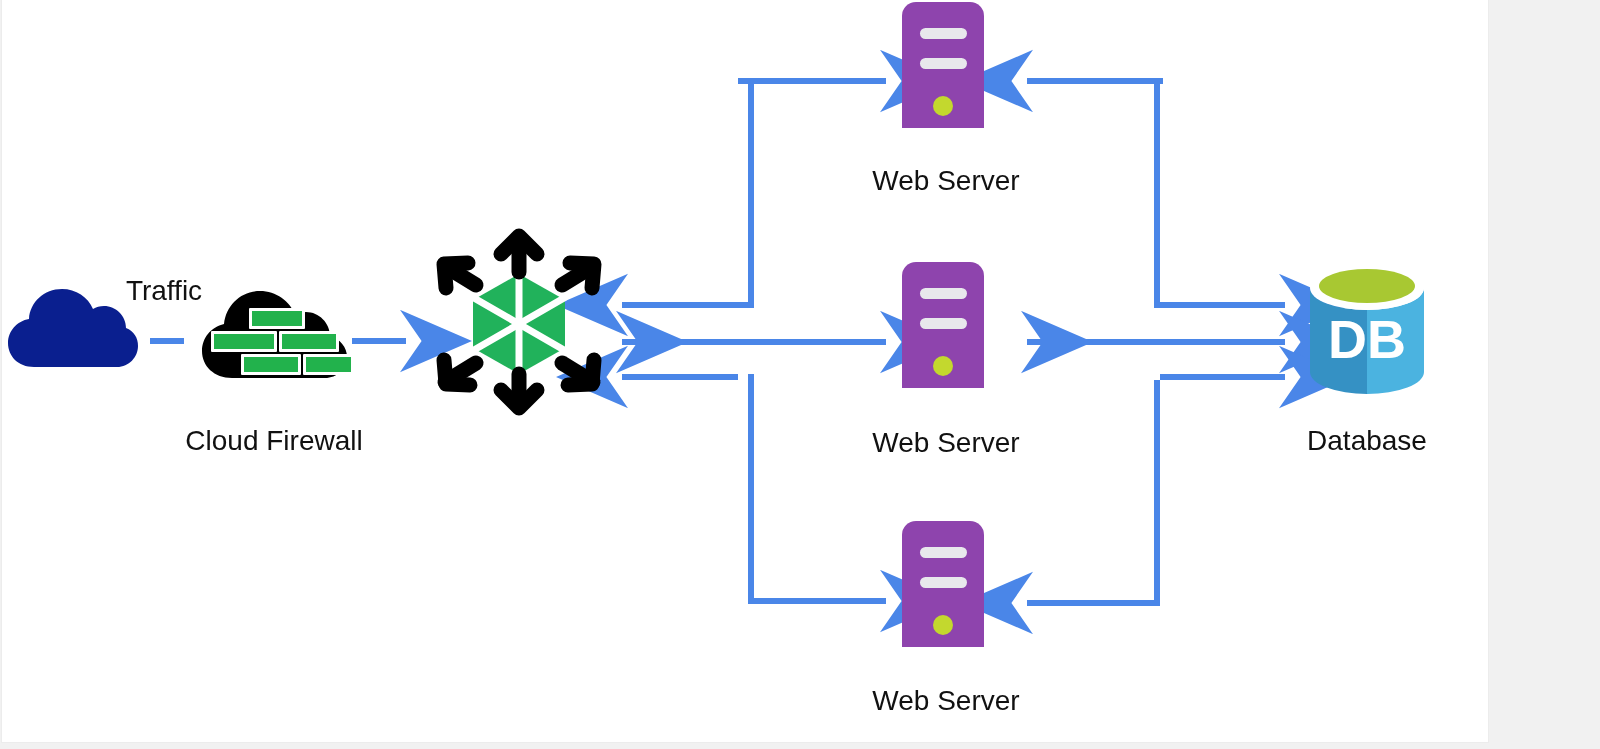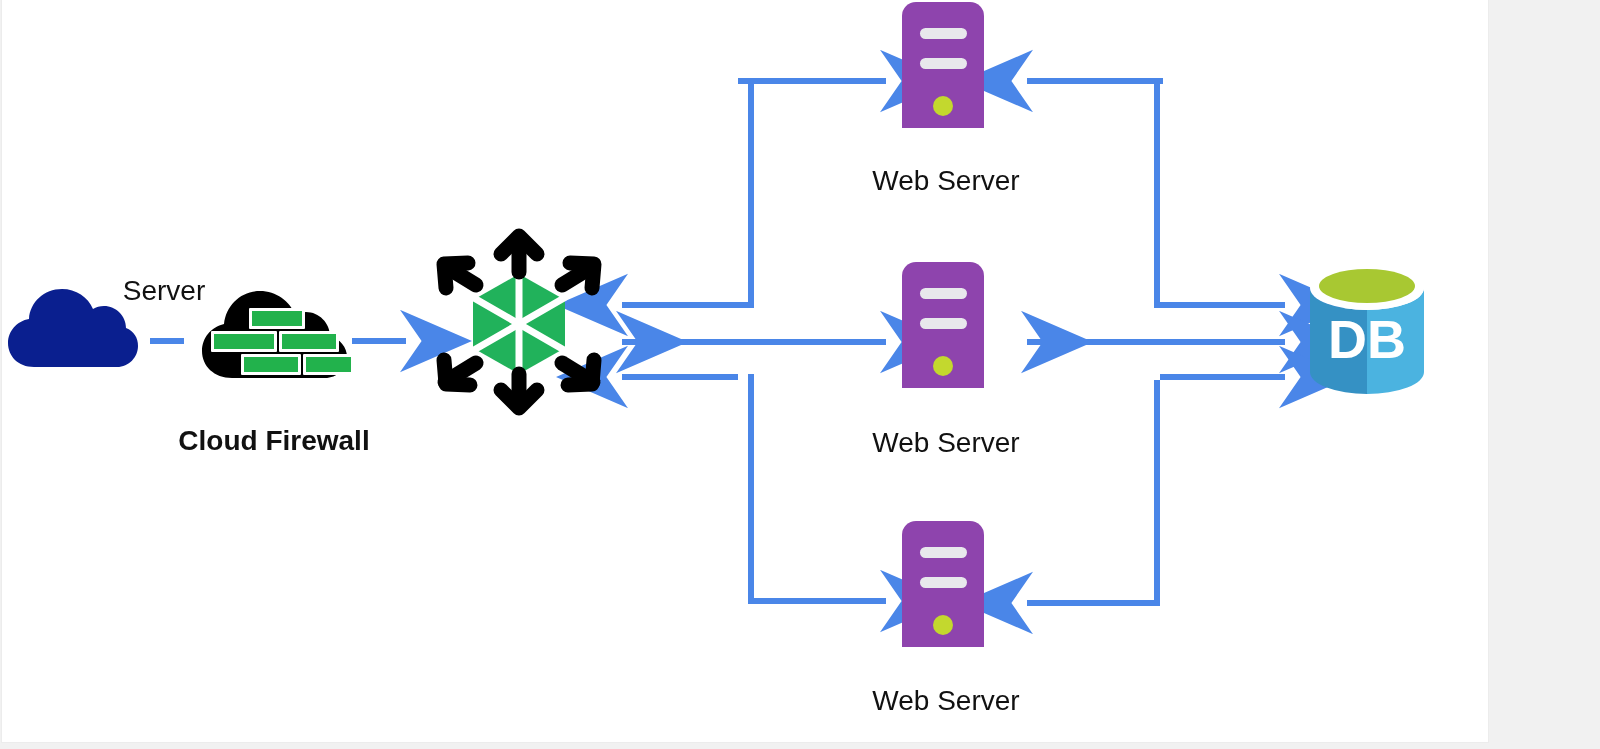--- a/index.html
+++ b/index.html
@@ -76,21 +76,21 @@
       <line x1="148" y1="341" x2="182" y2="341" stroke="#4a86e8" stroke-width="6"></line>
     </svg>
 
     <div class="node" style="left:4px; top:285px; width:132px; height:85px;">
       <svg width="132" height="85" viewBox="0 0 132 85">
         <path fill="#0a1f8f" d="M28,82 C12,82 2,71 2,58 C2,46 11,36 23,34 C24,17 38,4 56,4
                  C70,4 82,12 87,24 C90,22 94,21 98,21 C110,21 120,31 120,43
                  C128,46 132,53 132,61 C132,72 123,82 111,82 Z"></path>
       </svg>
     </div>
-    <div class="label" style="left:112px; top:274px; width:100px;">Server</div>
+    <div class="label" style="left:112px; top:274px; width:100px;">Traffic</div>
 
     <div class="node" style="left:197px; top:288px; width:152px; height:92px;">
       <svg width="152" height="92" viewBox="0 0 152 92">
         <path fill="#000000" d="M33,90 C15,90 3,78 3,63 C3,50 12,39 25,36
                  C27,17 42,3 61,3 C77,3 91,13 96,27 C99,25 103,24 107,24
                  C120,24 131,35 131,48 C141,51 148,59 148,69 C148,81 138,90 126,90 Z"></path>
         <g>
           <g fill="#ffffff">
             <rect x="50" y="20" width="56" height="21" rx="1"></rect>
             <rect x="12" y="43" width="66" height="21" rx="1"></rect>
@@ -101,21 +101,21 @@
           <g fill="#22b24c">
             <rect x="53" y="23" width="50" height="15"></rect>
             <rect x="15" y="46" width="60" height="15"></rect>
             <rect x="83" y="46" width="54" height="15"></rect>
             <rect x="45" y="69" width="54" height="15"></rect>
             <rect x="107" y="69" width="45" height="15"></rect>
           </g>
         </g>
       </svg>
     </div>
-    <div class="label" style="left:152px; top:424px; width:240px;font-weight:bold;">Cloud Firewall</div>
+    <div class="label" style="left:152px; top:424px; width:240px;">Cloud Firewall</div>
 
     <div class="node" style="left:430px; top:228px; width:174px; height:188px;">
       <svg width="174" height="188" viewBox="0 0 174 188">
 
         <g>
           <polygon points="87,46 133,72 133,120 87,146 41,120 41,72" fill="#21b25b"></polygon>
           <g stroke="#ffffff" stroke-width="7" stroke-linecap="round">
             <line x1="87" y1="96" x2="87" y2="44"></line>
             <line x1="87" y1="96" x2="87" y2="148"></line>
             <line x1="87" y1="96" x2="42" y2="70"></line>
@@ -184,15 +184,16 @@
         <path fill="#3591c4" d="M2,22 L2,106 A57,22 0 0 0 59,128 L59,44 A57,22 0 0 1 2,22 Z"></path>
         <path fill="#4bb3e0" d="M116,22 L116,106 A57,22 0 0 1 59,128 L59,44 A57,22 0 0 0 116,22 Z"></path>
 
         <ellipse cx="59" cy="22" rx="57" ry="22" fill="#ffffff"></ellipse>
 
         <ellipse cx="59" cy="20" rx="48" ry="17" fill="#a8c832"></ellipse>
 
         <text x="59" y="92" text-anchor="middle" fill="#ffffff" font-family="Liberation Sans, sans-serif" font-size="54" font-weight="bold">DB</text>
       </svg>
     </div>
+    <div class="label" style="left:1245px; top:424px; width:240px;">Database</div>
 
   </div>
 </div>
 
 </body></html>

